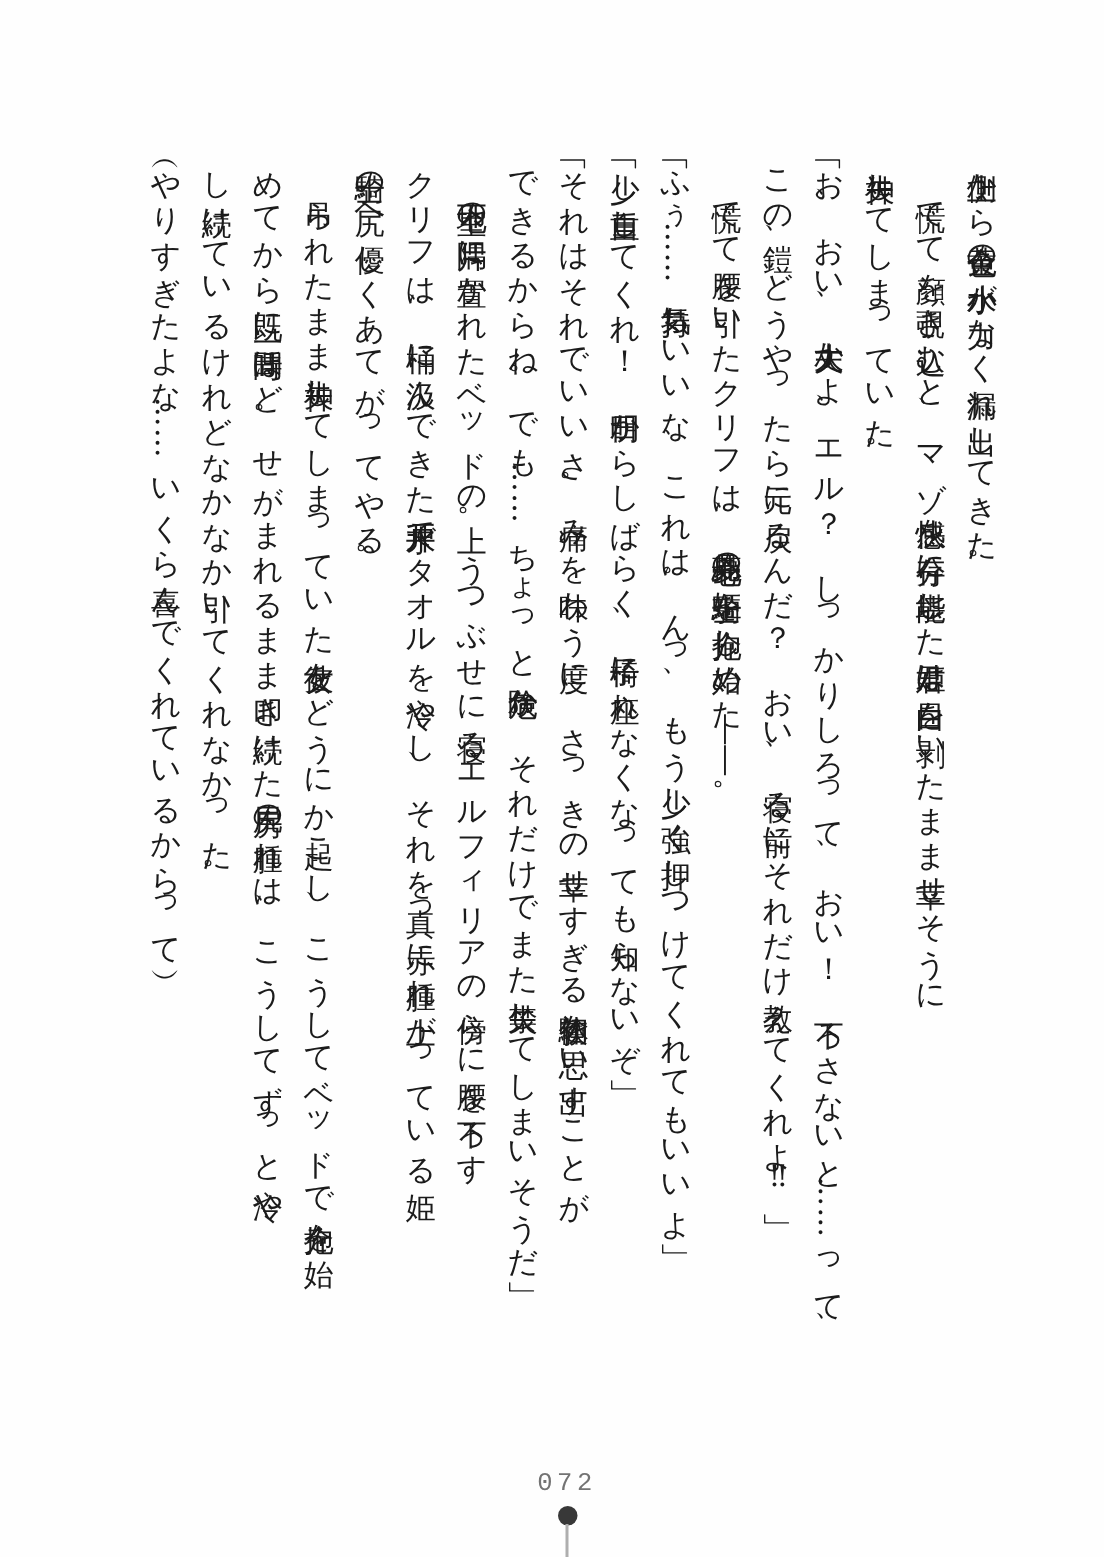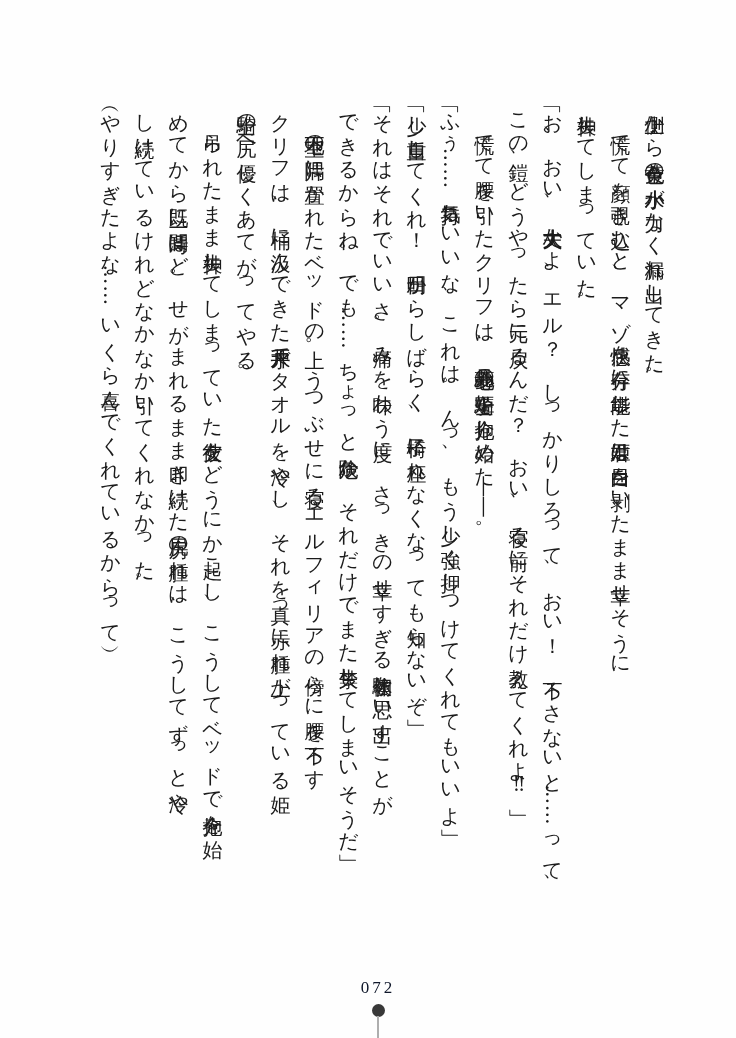--- a/index.html
+++ b/index.html
@@ -36,24 +36,24 @@
     text-indent: 1em;
   }
   .page-footer {
     position: absolute;
     left: 348px;
     top: 978px;
     width: 60px;
     text-align: center;
   }
   .page-number {
-    font-family: Liberation Serif, serif;
+    font-family: Liberation Mono, monospace;
     font-size: 17px;
     letter-spacing: 3px;
-    color: #0f172a;
+    color: #737373;
   }
   .footer-dot {
     position: absolute;
     top: 1004px;
     left: 372px;
     width: 13px;
     height: 13px;
     border-radius: 50%;
     background: #383838;
   }

